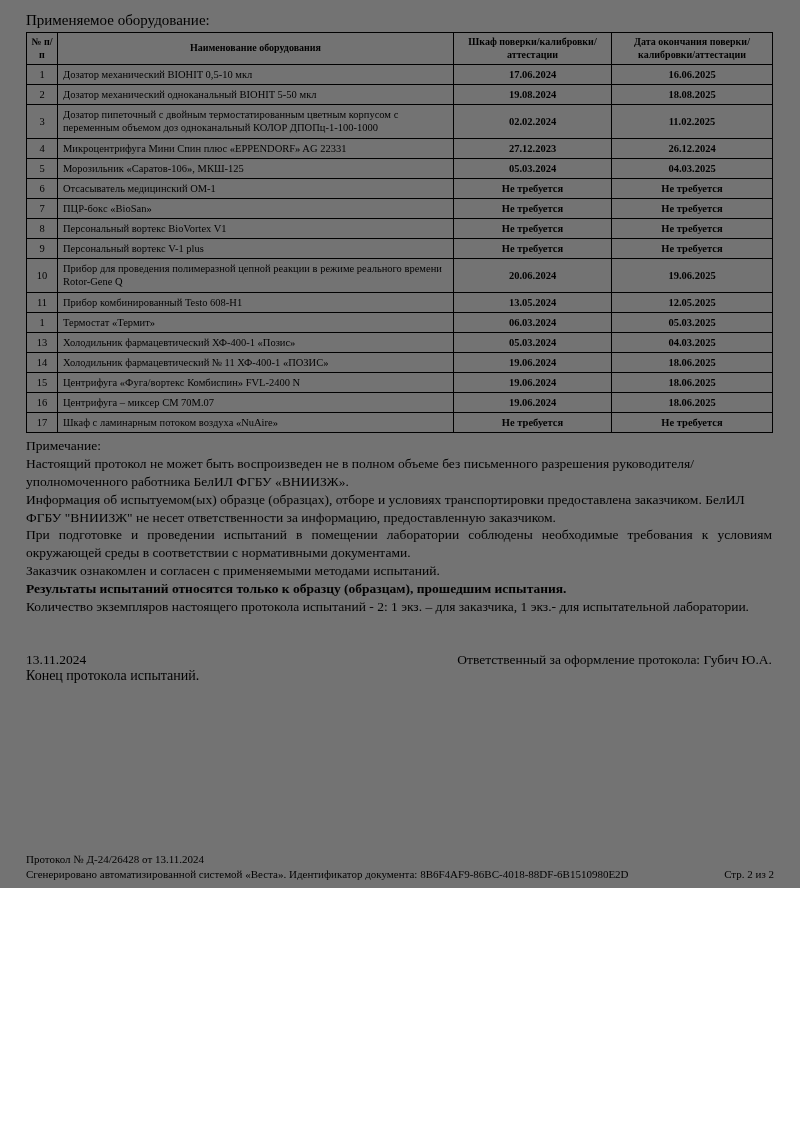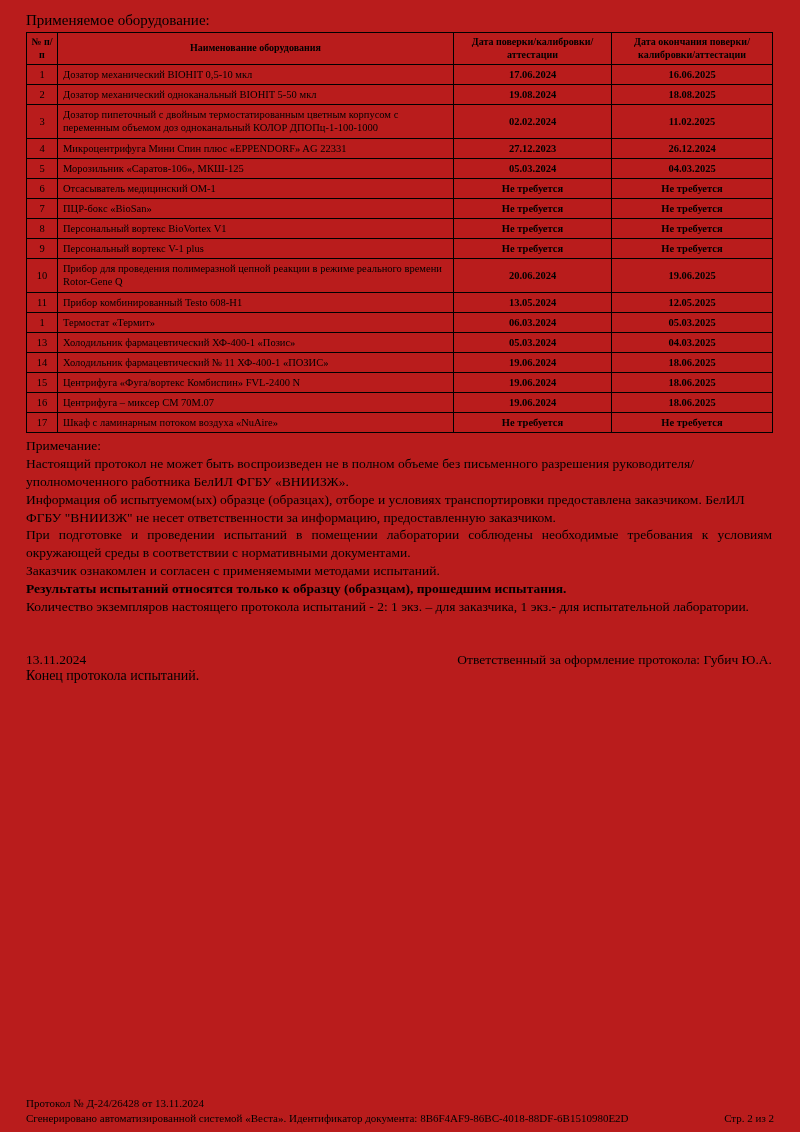--- a/index.html
+++ b/index.html
@@ -4,22 +4,22 @@
 <style>
   * { margin: 0; padding: 0; box-sizing: border-box; }
   html, body { background: #ffffff; }
   body {
     font-family: "Liberation Serif", "DejaVu Serif", serif;
     color: #000000;
   }
   .page {
     position: relative;
     width: 800px;
-    height: 1132px;
-    background: #b91c1c;
+    height: 888px;
+    background: #737373;
     overflow: hidden;
   }
   .content {
     padding: 12px 26px 0 26px;
   }
   .section-title {
     font-size: 15px;
     margin-bottom: 3px;
   }
   table.equipment {
@@ -94,21 +94,21 @@
       <colgroup>
         <col class="col-w-num">
           <col class="col-w-name">
           <col class="col-w-d1">
           <col class="col-w-d2">
       </colgroup>
       <thead>
         <tr>
           <th>№ п/п</th>
           <th>Наименование оборудования</th>
-          <th>Дата поверки/калибровки/аттестации</th>
+          <th>Шкаф поверки/калибровки/аттестации</th>
           <th>Дата окончания поверки/калибровки/аттестации</th>
         </tr>
       </thead>
       <tbody id="equipment-rows">
           <tr>
             <td class="col-num">1</td>
             <td class="col-name">Дозатор механический BIOHIT 0,5-10 мкл</td>
             <td class="col-date">17.06.2024</td>
             <td class="col-date">16.06.2025</td>
           </tr>

